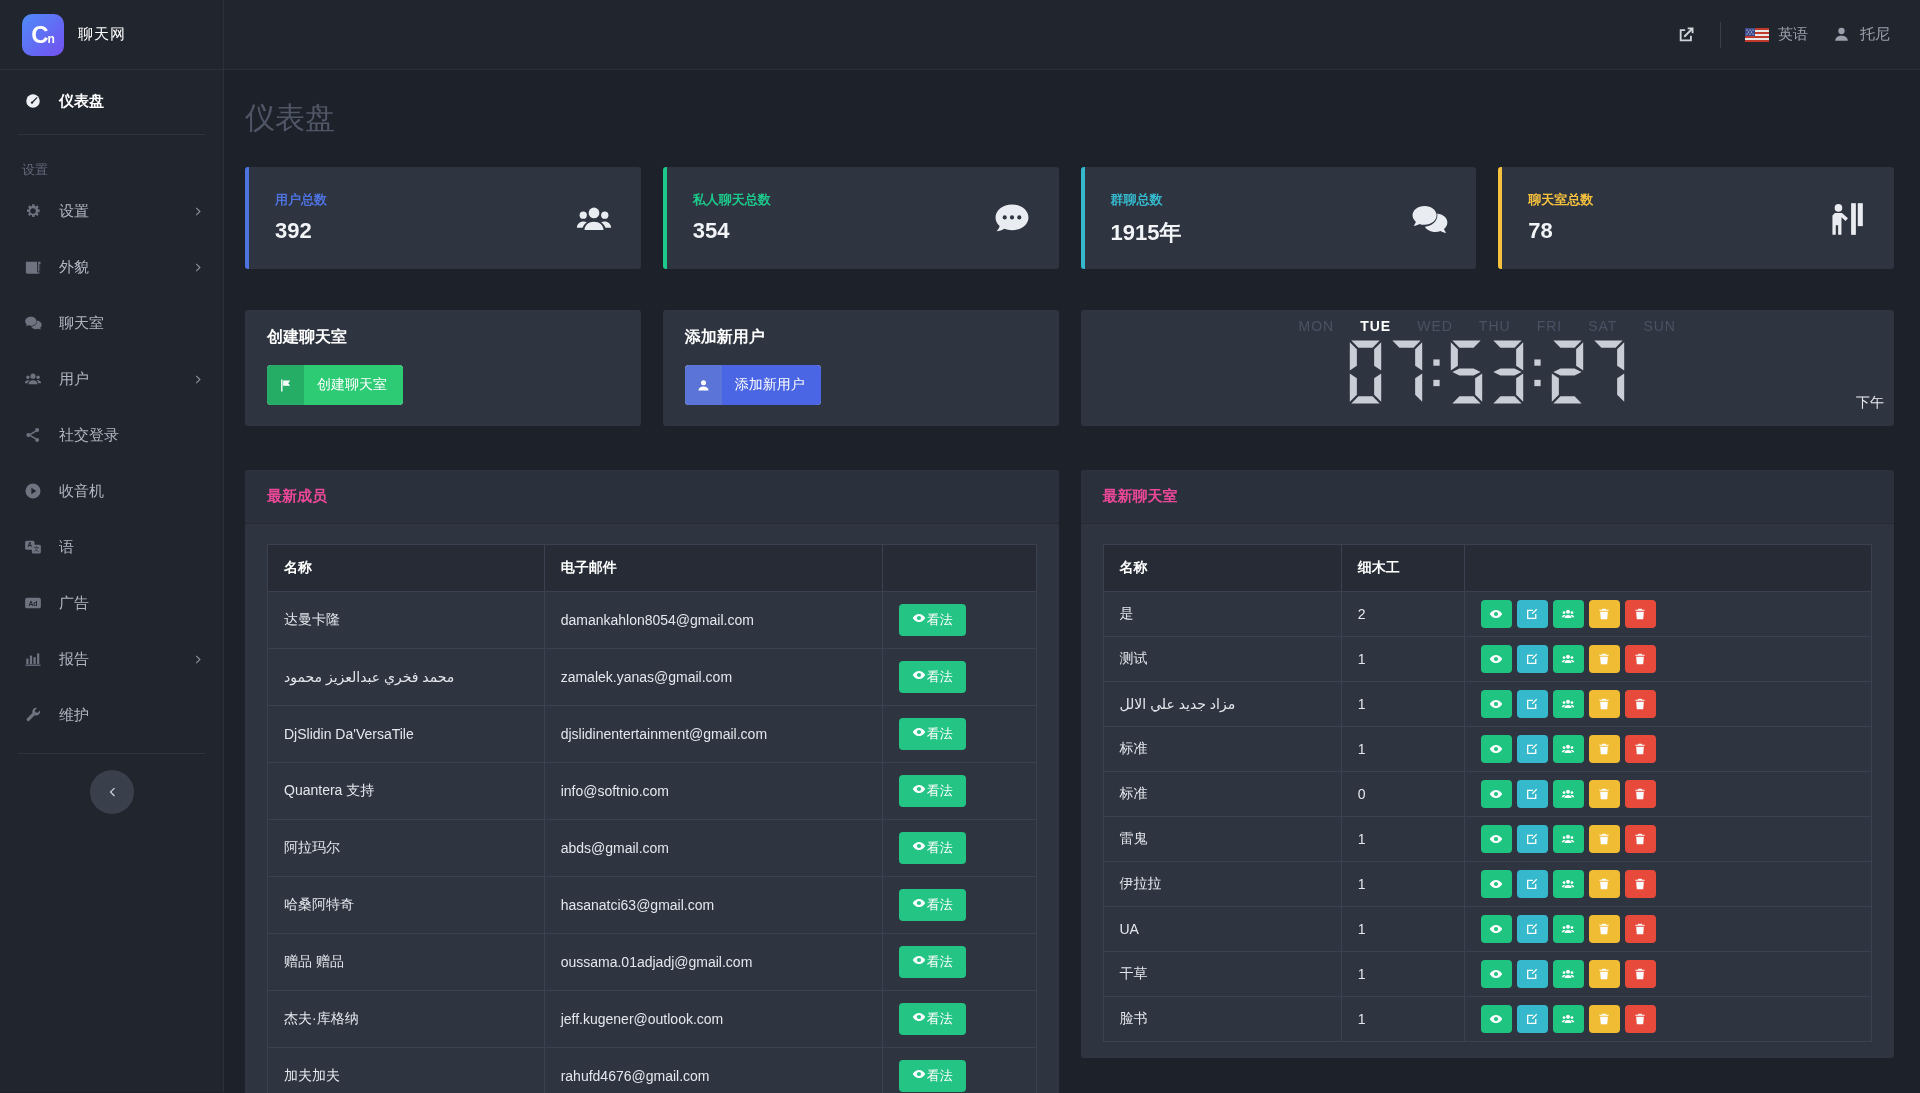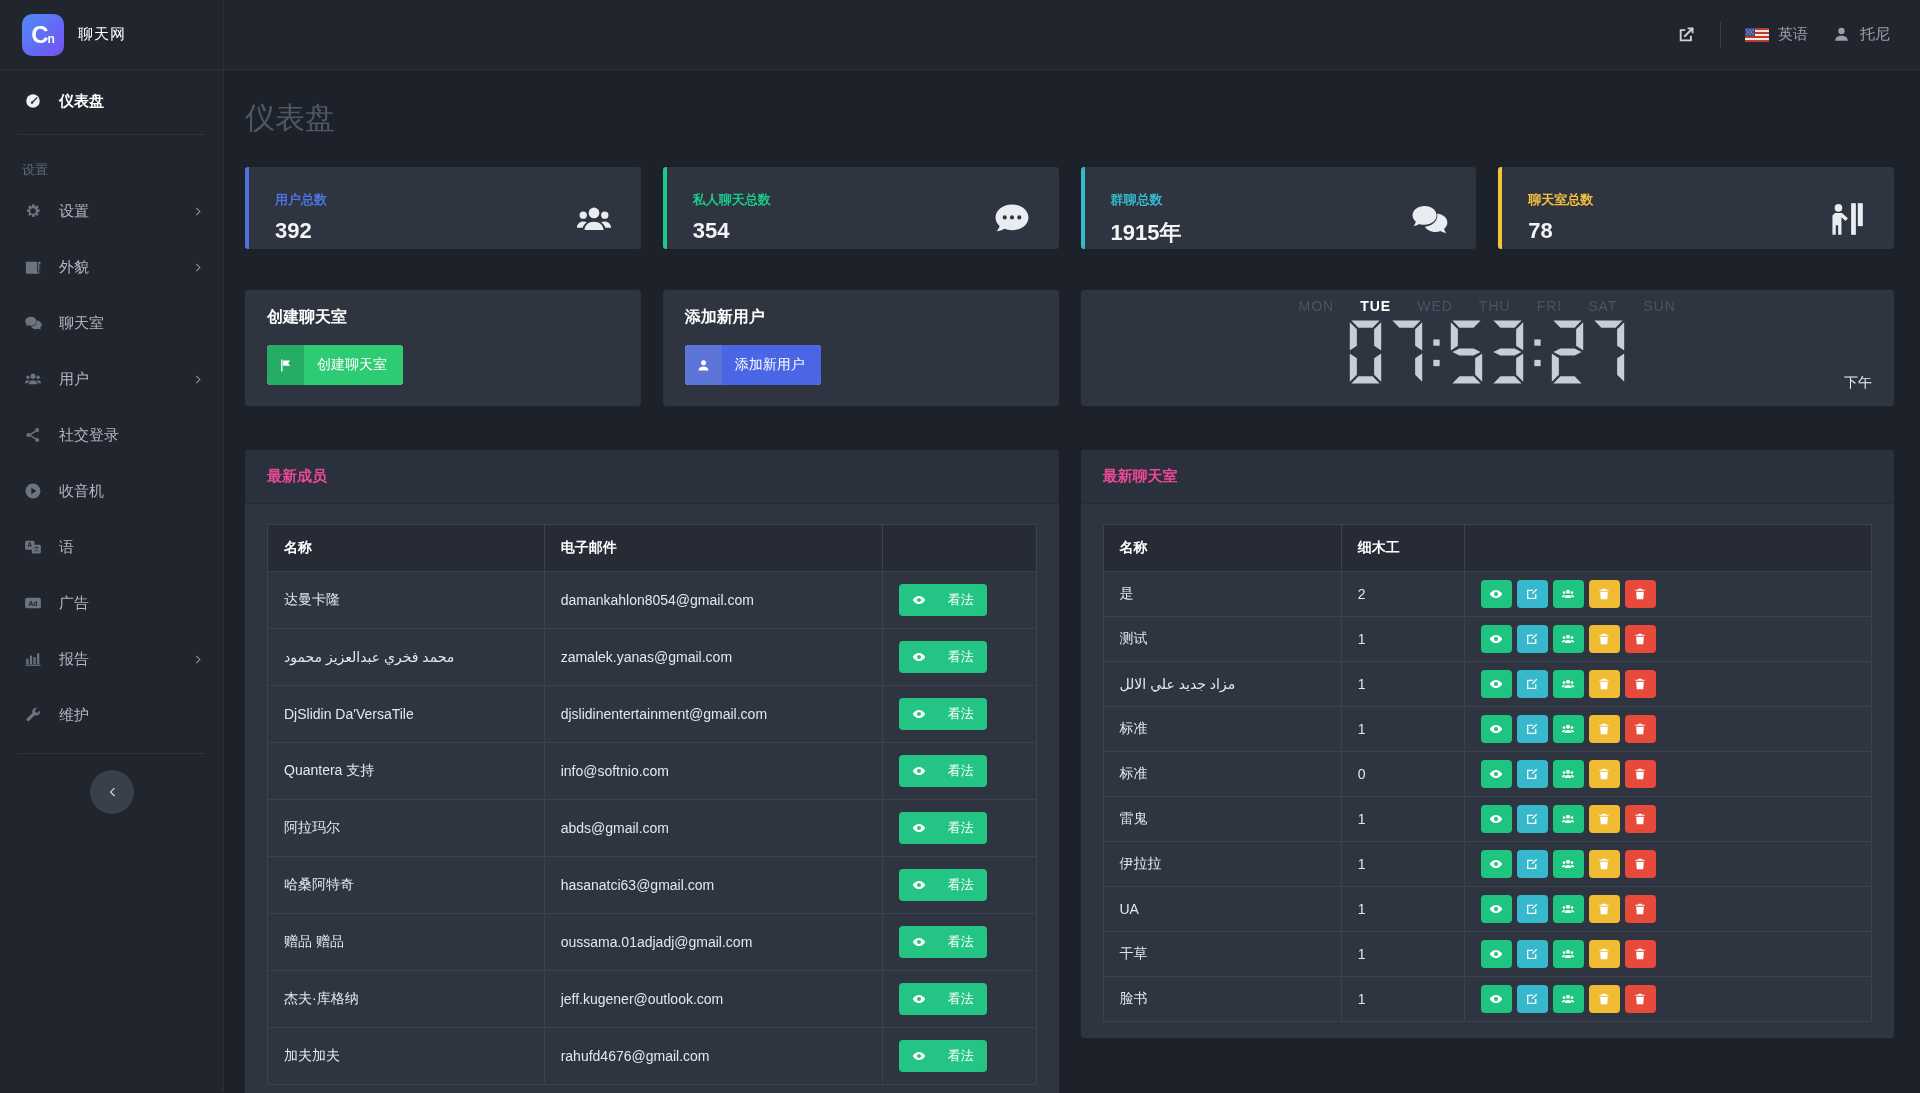--- a/index.html
+++ b/index.html
@@ -46,21 +46,21 @@
   .page-title { font-size:30px; font-weight:400; color:#4f5666; margin:10px 0 28px; }
 
   .grid4 { display:grid; grid-template-columns:repeat(4,1fr); gap:22px; align-items:start; }
   .stats-row { margin-bottom:41px; }
   .mid-row { margin-bottom:44px; }
   .span2 { grid-column:span 2; }
 
   .card { background:#2e3440; border-radius:3px; }
 
   
-  .stat-card { position:relative; height:82px; padding:24px 24px 0 26px; border-left:4px solid #4e73df; }
+  .stat-card { position:relative; height:102px; padding:24px 24px 0 26px; border-left:4px solid #4e73df; }
   .stat-label { font-size:13px; font-weight:bold; margin-bottom:9px; }
   .stat-value { font-size:22px; font-weight:bold; color:#f2f4f7; }
   .stat-icon { position:absolute; right:28px; top:33px; color:#e9ecf1; }
   .stat-icon svg { width:38px; height:38px; }
 
   
   .action-card { height:116px; padding:17px 22px; }
   .action-card h2 { font-size:16px; color:#fff; margin:0 0 17px; font-weight:bold; }
   .btn-labeled { display:inline-flex; align-items:stretch; border:none; border-radius:4px; overflow:hidden; padding:0; cursor:pointer; color:#fff; font-size:14px; font-family:inherit; }
   .bl-icon { display:flex; align-items:center; padding:0 11px; }
@@ -71,33 +71,33 @@
   .btn-blue .bl-icon { background:#5b74d8; }
   .btn-blue .bl-text { background:#4a66e4; }
 
   
   .clock-card { position:relative; height:116px; text-align:center; padding-top:8px; }
   .weekdays { display:flex; justify-content:center; }
   .weekday { font-size:14px; letter-spacing:1px; color:#4b5263; margin:0 13px; }
   .weekday.active { color:#fff; font-weight:bold; }
   .segtime { margin-top:5px; display:flex; justify-content:center; align-items:center; }
   .segtime svg { margin:0 3px; }
-  .meridiem { position:absolute; right:22px; bottom:14px; font-size:14px; color:#e8eaee; }
+  .meridiem { position:absolute; right:10px; bottom:14px; font-size:14px; color:#e8eaee; }
 
   
   .card-head { padding:17px 22px; background:#2b313c; border-bottom:1px solid #252a33; border-radius:3px 3px 0 0; }
   .card-head h3 { margin:0; font-size:15px; color:#ec4899; }
   .card-body { padding:20px 22px 28px; }
   .rooms-card .card-body { padding-bottom:16px; }
   table.dtable { width:100%; border-collapse:collapse; font-size:14px; table-layout:fixed; }
   .dtable th, .dtable td { border:1px solid #3a4150; text-align:left; overflow:hidden; }
   .dtable th { background:#262b35; padding:14px 16px; color:#fff; font-weight:bold; }
   .members-table td { padding:12px 16px; color:#e4e7ec; }
   .rooms-table td { padding:8px 16px; color:#e4e7ec; }
-  .view-btn { display:inline-flex; align-items:center; gap:22px; background:#24c485; color:#fff; border:none; border-radius:4px;
+  .view-btn { display:inline-flex; align-items:flex-start; gap:1px; background:#24c485; color:#fff; border:none; border-radius:4px;
               padding:7px 13px; font-size:13px; cursor:pointer; font-family:inherit; }
   .view-btn svg { width:14px; height:14px; }
   .act-btn { width:31px; height:28px; border:none; border-radius:4px; margin-right:5px; color:#fff;
              display:inline-flex; align-items:center; justify-content:center; cursor:pointer; vertical-align:middle; }
   .act-btn svg { width:14px; height:14px; }
 </style>
 </head>
 <body>
 
 <div class="app">

